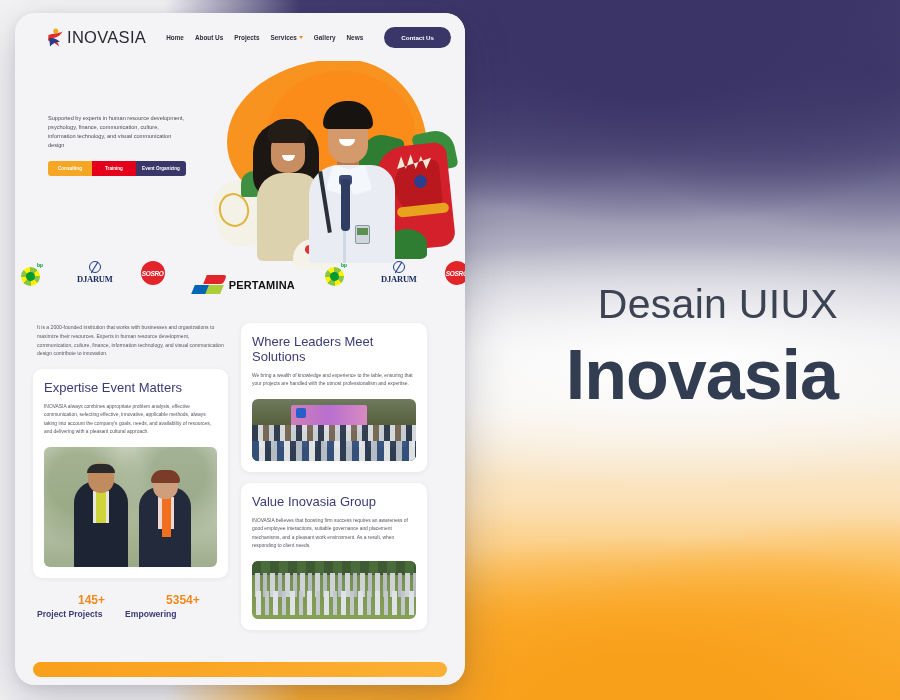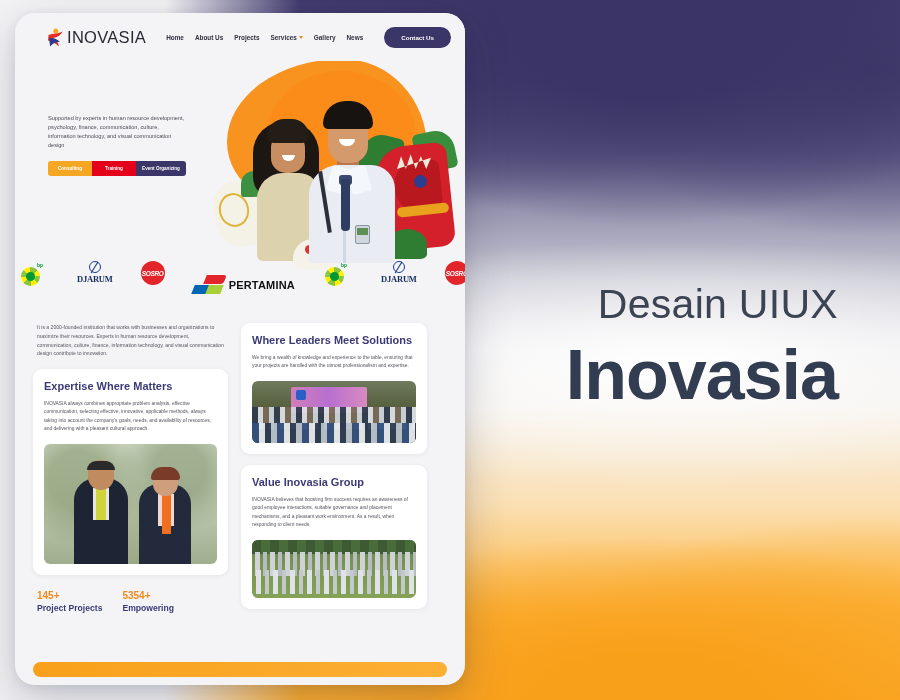--- a/index.html
+++ b/index.html
@@ -165,21 +165,21 @@
   #why { padding:14px 18px 0 18px; background:#f4f4f6; }
   #why-h {
     text-align:center; font-size:11px; font-weight:bold; color:#3b3a77; margin-bottom:13px;
   }
   #why-grid { display:flex; gap:13px; }
   #col-l { width:195px; }
   #col-r { width:186px; }
   #intro-p { font-size:5.1px; line-height:1.72; color:#55555f; padding:0 4px; margin-bottom:11px; }
   .card { background:#fff; border-radius:9px; padding:11px 11px 11px 11px; margin-bottom:11px;
           box-shadow:0 1px 5px rgba(40,40,70,.07); }
-  .card-h { font-size:11px; font-weight:bold; color:#3b3a77; margin-bottom:8px; }
+  .card-h { font-size:13px; font-weight:normal; color:#3b3a77; margin-bottom:8px; }
   .card-p { font-size:4.9px; line-height:1.72; color:#55555f; }
   .card-img { margin-top:10px; border-radius:6px; overflow:hidden; position:relative; }
 
   
   .ph-leaders { height:120px; background:linear-gradient(180deg,#cfd8c4 0%, #bcc7ad 55%, #9fae8e 100%); }
   .pl-tree { position:absolute; left:0; top:0; right:0; height:100%;
     background:radial-gradient(circle at 20% 30%, rgba(120,140,95,.5) 0 18%, rgba(0,0,0,0) 40%),
                radial-gradient(circle at 78% 22%, rgba(110,132,90,.45) 0 16%, rgba(0,0,0,0) 38%),
                radial-gradient(circle at 50% 78%, rgba(150,160,120,.35) 0 22%, rgba(0,0,0,0) 45%); }
   .pl-a { position:absolute; left:30px; bottom:0; width:54px; height:86px; background:#1d2433; border-radius:22px 22px 0 0; }
@@ -207,21 +207,21 @@
   .ph-jump { height:58px; background:linear-gradient(180deg,#5f7a4a 0%, #76924f 32%, #86a256 100%); }
   .pj-trees { position:absolute; left:0; right:0; top:0; height:14px;
     background:repeating-linear-gradient(90deg,#3e5a32 0 9px,#4a6b3a 9px 18px); }
   .pj-p1 { position:absolute; left:0; right:0; top:12px; height:24px;
     background:repeating-linear-gradient(90deg, rgba(0,0,0,0) 0 3px, #cfd2d6 3px 8px, rgba(0,0,0,0) 8px 11px, #b7bcc2 11px 15px); }
   .pj-p2 { position:absolute; left:0; right:0; top:30px; height:24px;
     background:repeating-linear-gradient(90deg, rgba(0,0,0,0) 0 4px, #dfe2e6 4px 9px, rgba(0,0,0,0) 9px 13px, #c3c8cd 13px 17px); }
 
   
   #stats { display:flex; gap:20px; padding:4px 4px 0 4px; }
-  .stat-num { font-size:10px; font-weight:bold; color:#f08a1e; }
+  .stat-num { font-size:12px; font-weight:bold; color:#f08a1e;margin-left:41px; }
   .stat-lbl { font-size:8.6px; font-weight:bold; color:#3b3a77; margin-top:2px; white-space:nowrap; }
 
   
   #orange-bar {
     position:absolute; left:18px; right:18px; bottom:8px; height:15px;
     background:linear-gradient(90deg,#f9a01b,#fbb034); border-radius:10px;
   }
 </style>
 </head>
 <body>
@@ -361,21 +361,21 @@
     </div>
 
     <div id="why">
 
       <div id="why-grid">
 
         <div id="col-l">
           <div id="intro-p">It is a 2000-founded institution that works with businesses and organizations to maximize their resources. Experts in human resource development, communication, culture, finance, information technology, and visual communication design contribute to innovation.</div>
 
           <div class="card">
-            <div class="card-h">Expertise Where Matters</div>
+            <div class="card-h">Expertise Event Matters</div>
             <div class="card-p">INOVASIA always combines appropriate problem analysis, effective communication, selecting effective, innovative, applicable methods, always taking into account the company's goals, needs, and availability of resources, and delivering with a pleasant cultural approach.</div>
             <div class="card-img ph-leaders">
               <div class="pl-tree"></div>
               <div class="pl-a"></div>
                 <div class="pl-a-shirt"></div>
                 <div class="pl-a-lan"></div>
               <div class="pl-a-head"></div>
                 <div class="pl-a-hair"></div>
               <div class="pl-b"></div>
                 <div class="pl-b-shirt"></div>

